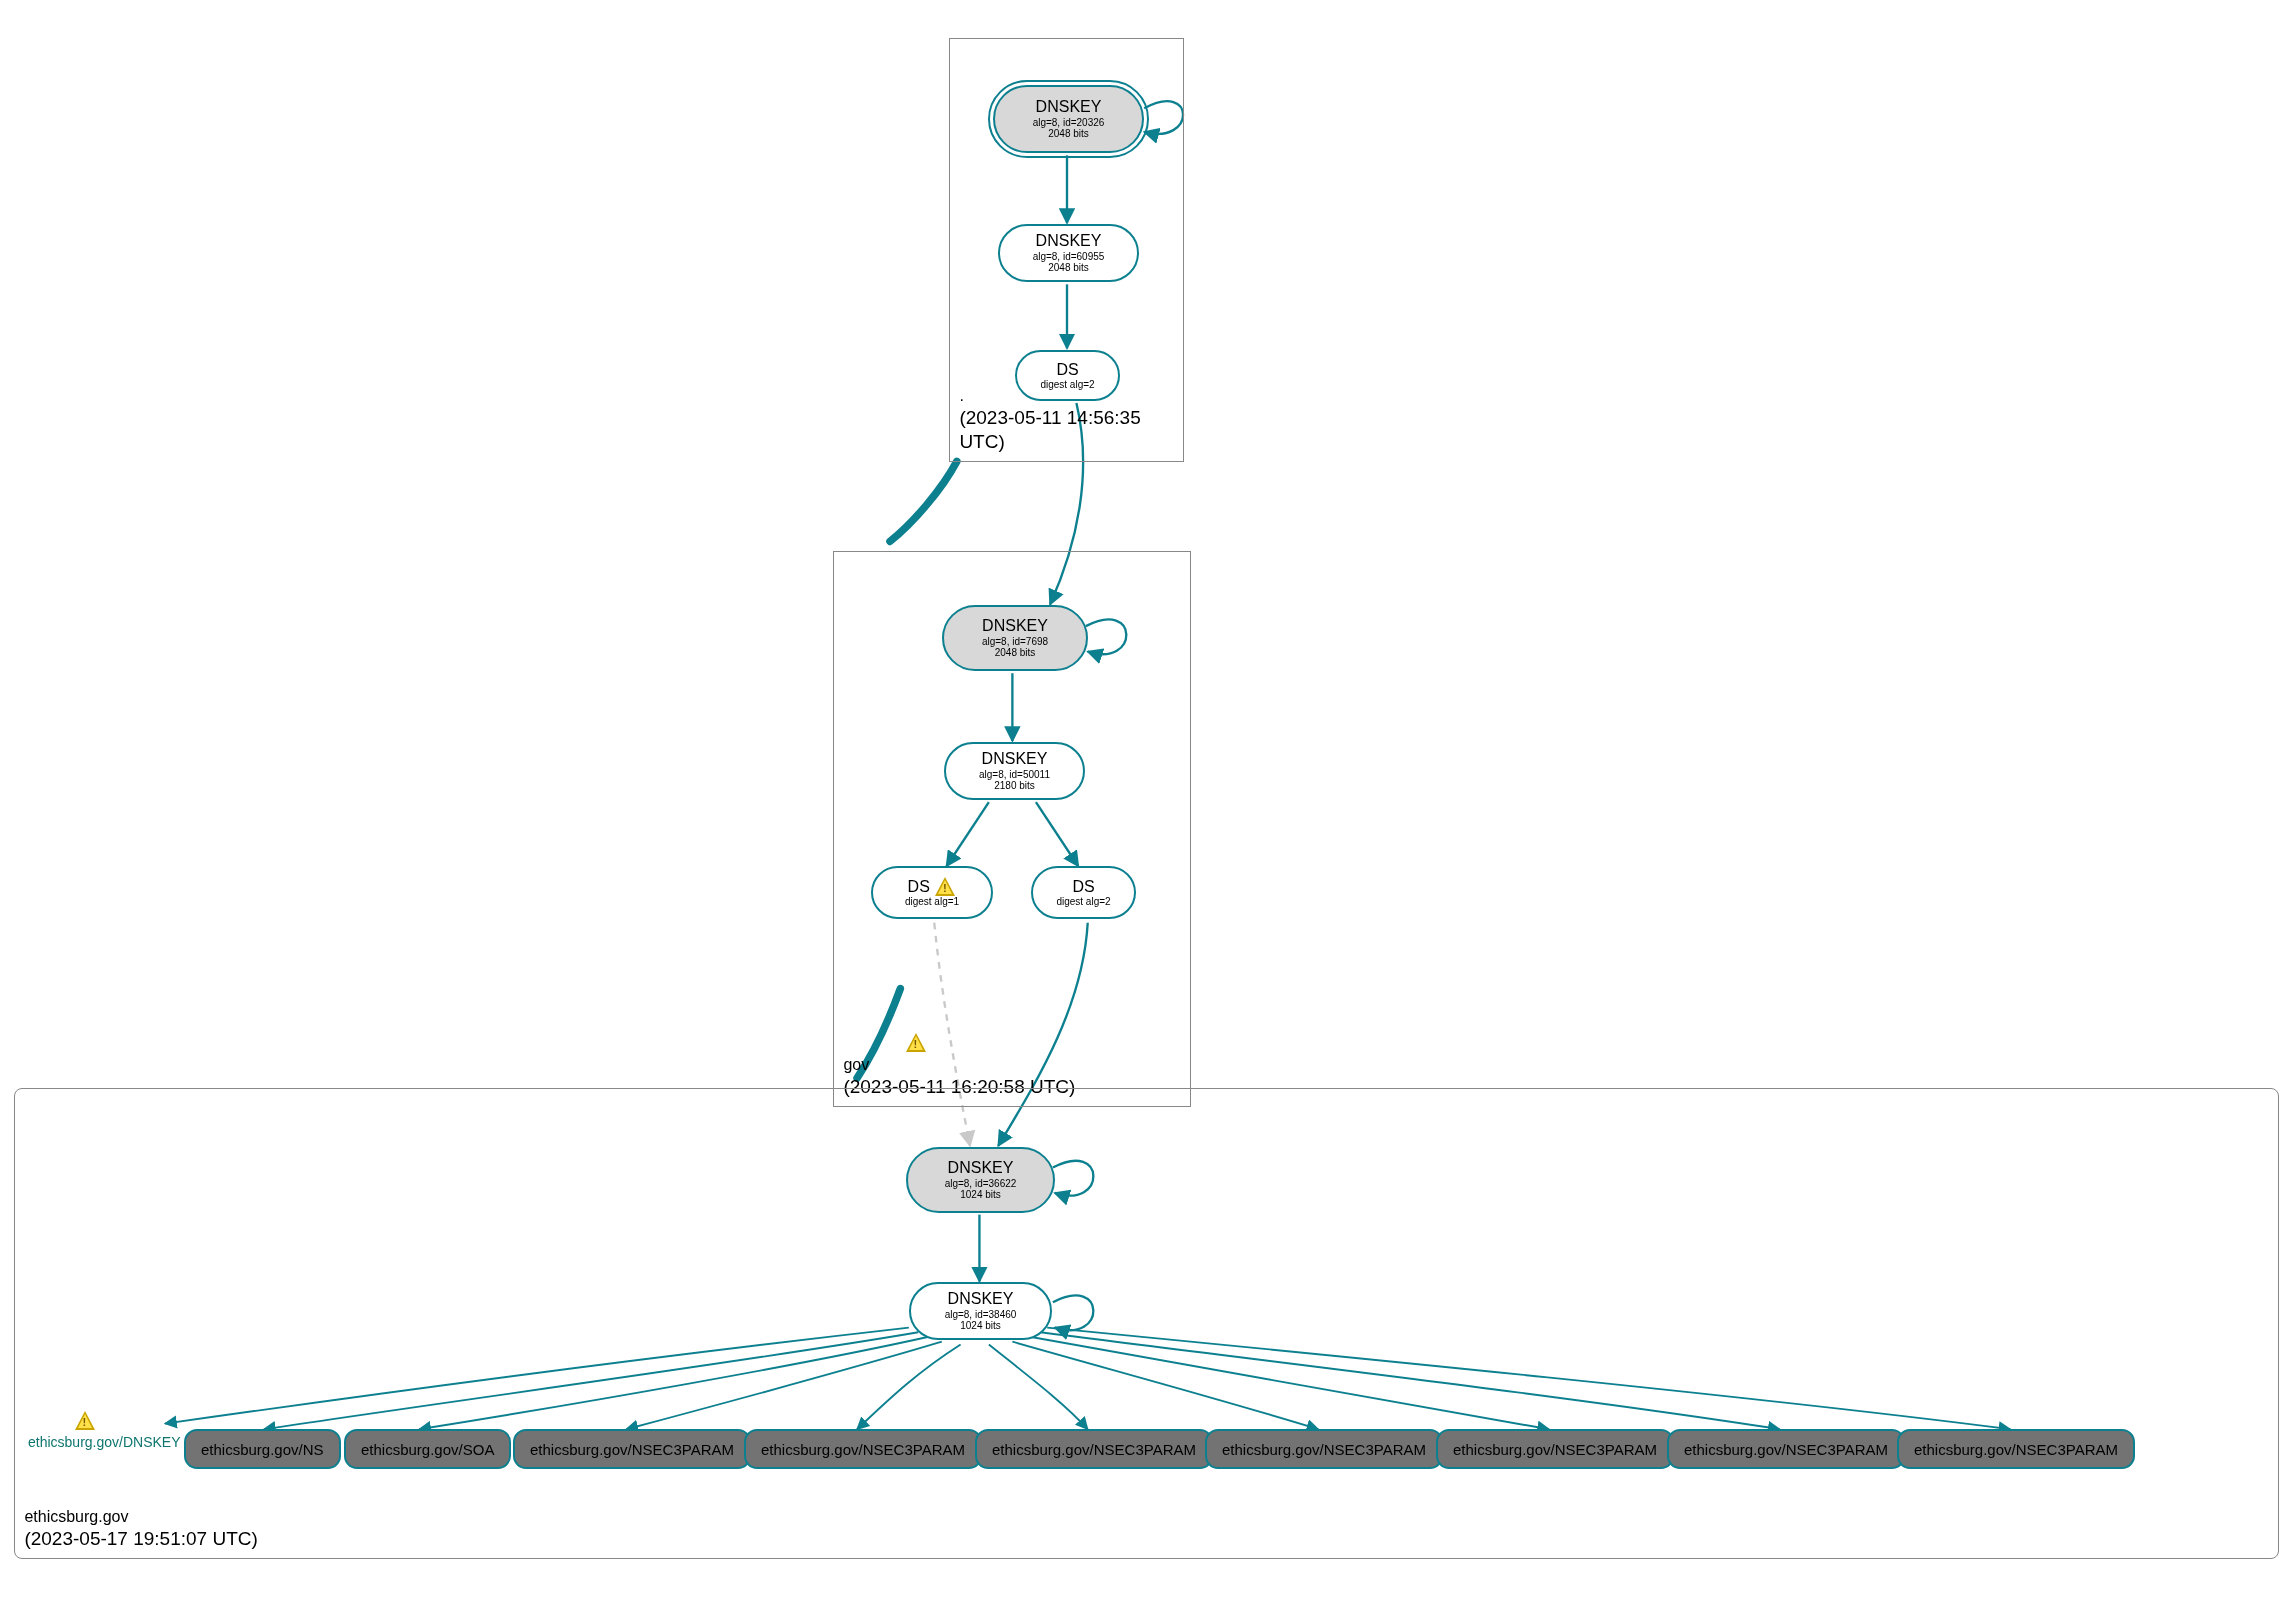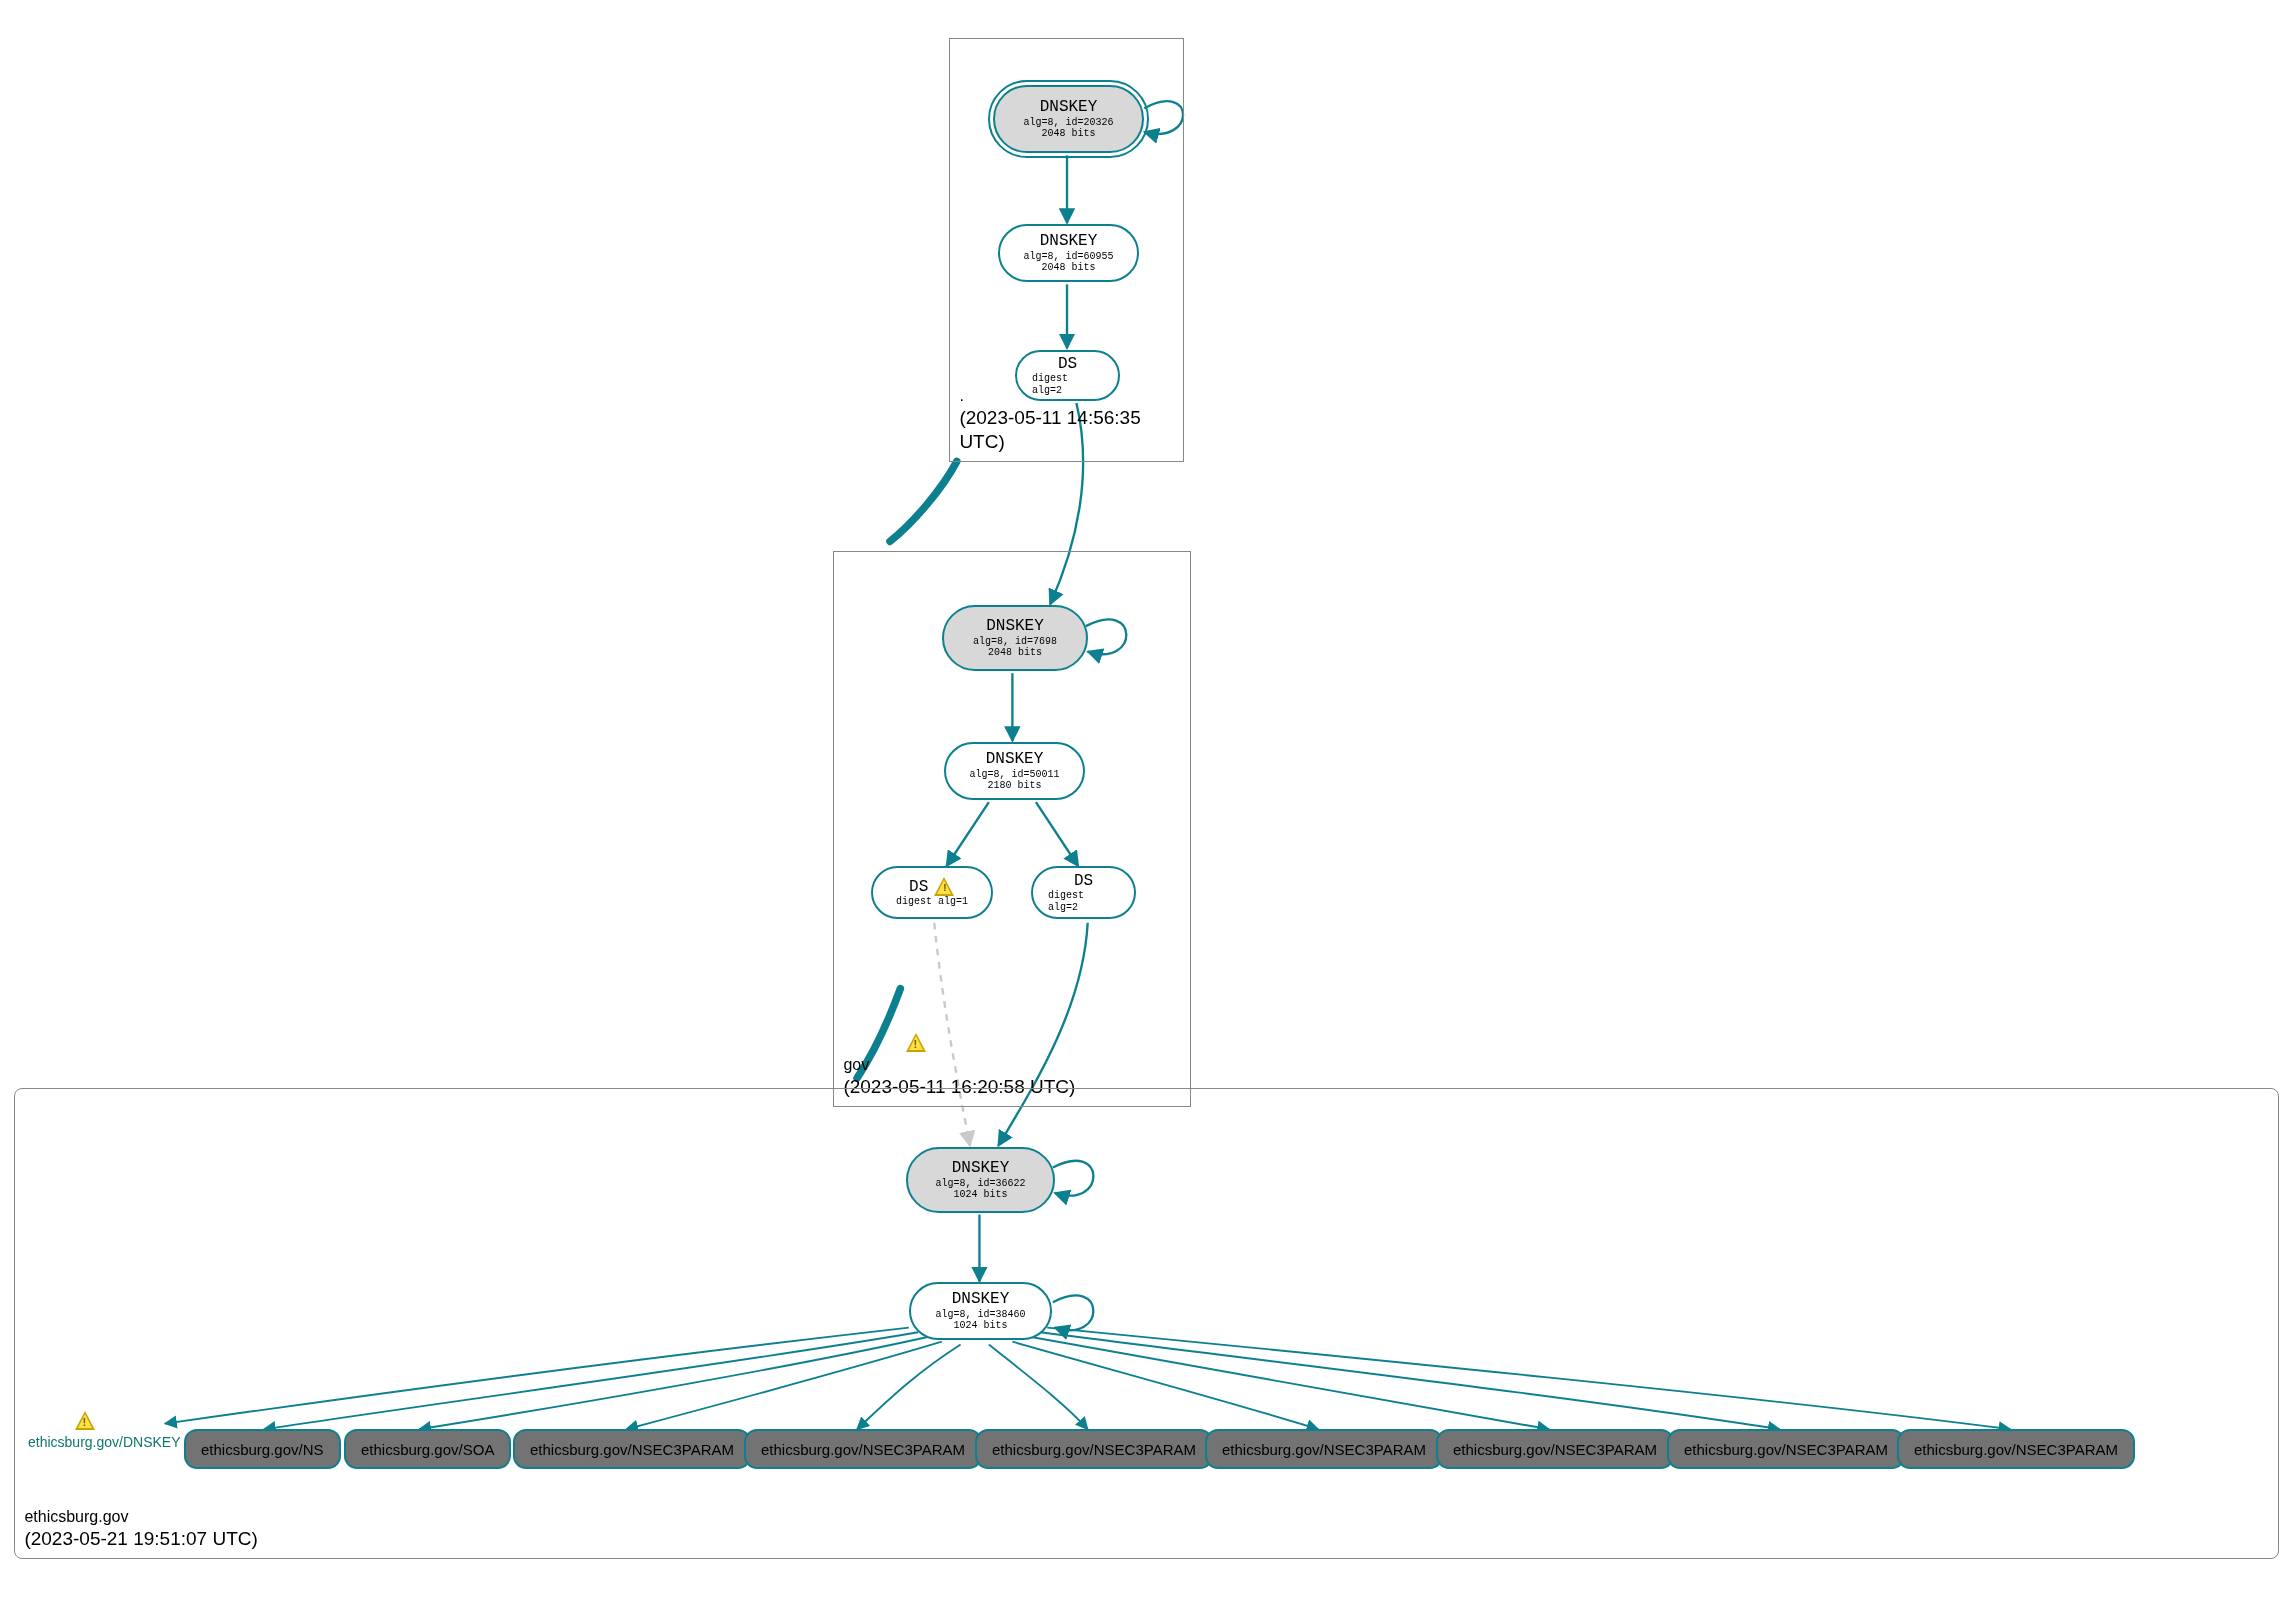--- a/index.html
+++ b/index.html
@@ -37,21 +37,20 @@
     border: 2.4px solid #0d8090;
     border-radius: 941px;
     background: #ffffff;
     display: flex;
     flex-direction: column;
     justify-content: center;
     align-items: center;
     line-height: 1.15;
     box-sizing: border-box;
     padding: 5.6px 15px;
-    font-family: Liberation Mono, monospace;
   }
   .node.gray {
     background: #d8d8d8;
   }
   .node.double::before {
     content: "";
     position: absolute;
     inset: -6.6px;
     border: 2.4px solid #0d8090;
     border-radius: 941px;
@@ -193,21 +192,21 @@
   <div class="zone-box" style="left:833px; top:551px; width:358px; height:556px;">
     <div class="zone-label">
       <div>gov</div>
       <div class="sub">(2023-05-11 16:20:58 UTC)</div>
     </div>
   </div>
 
   <div class="zone-box" style="left:14px; top:1088px; width:2265px; height:471px;border-radius:8px;">
     <div class="zone-label">
       <div>ethicsburg.gov</div>
-      <div class="sub">(2023-05-21 19:51:07 UTC)</div>
+      <div class="sub">(2023-05-17 19:51:07 UTC)</div>
     </div>
   </div>
 
   <div class="node gray double" style="left:993px; top:85px; width:151px; height:68px;">
     <div class="title">DNSKEY</div>
     <div class="sub">alg=8, id=20326</div>
     <div class="sub">2048 bits</div>
   </div>
 
   <div class="node" style="left:998px; top:224px; width:141px; height:58px;">

